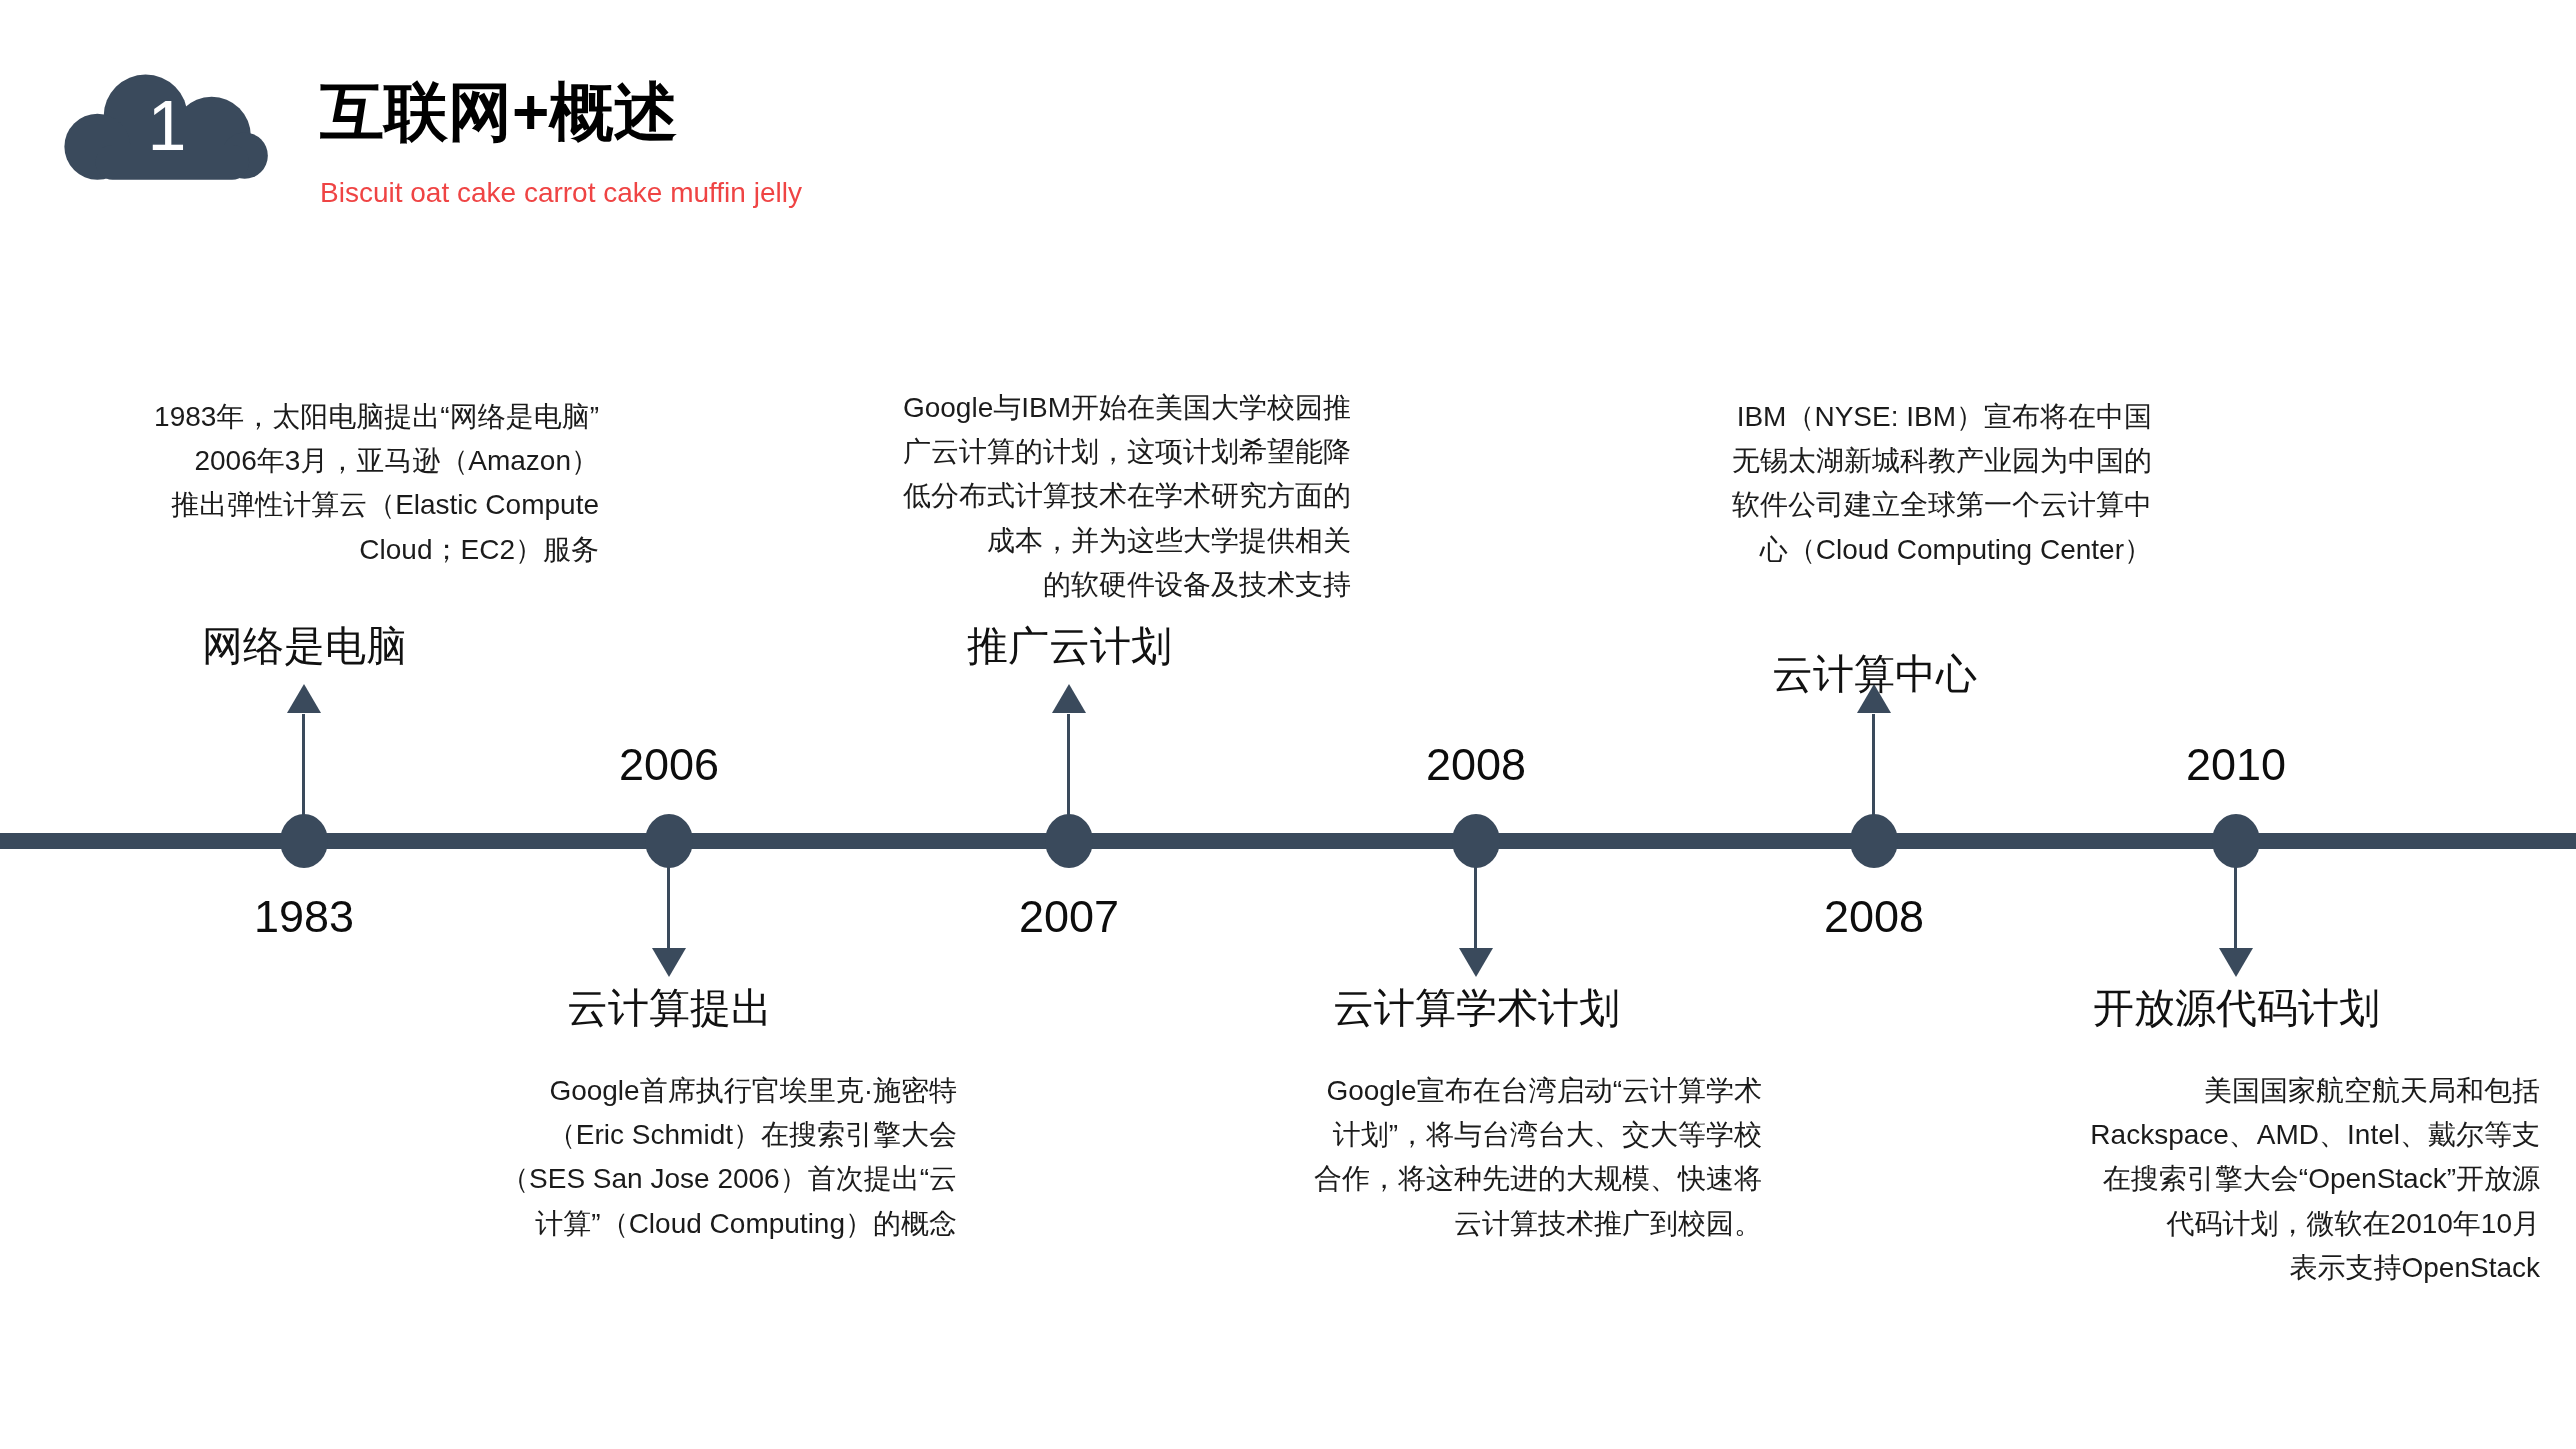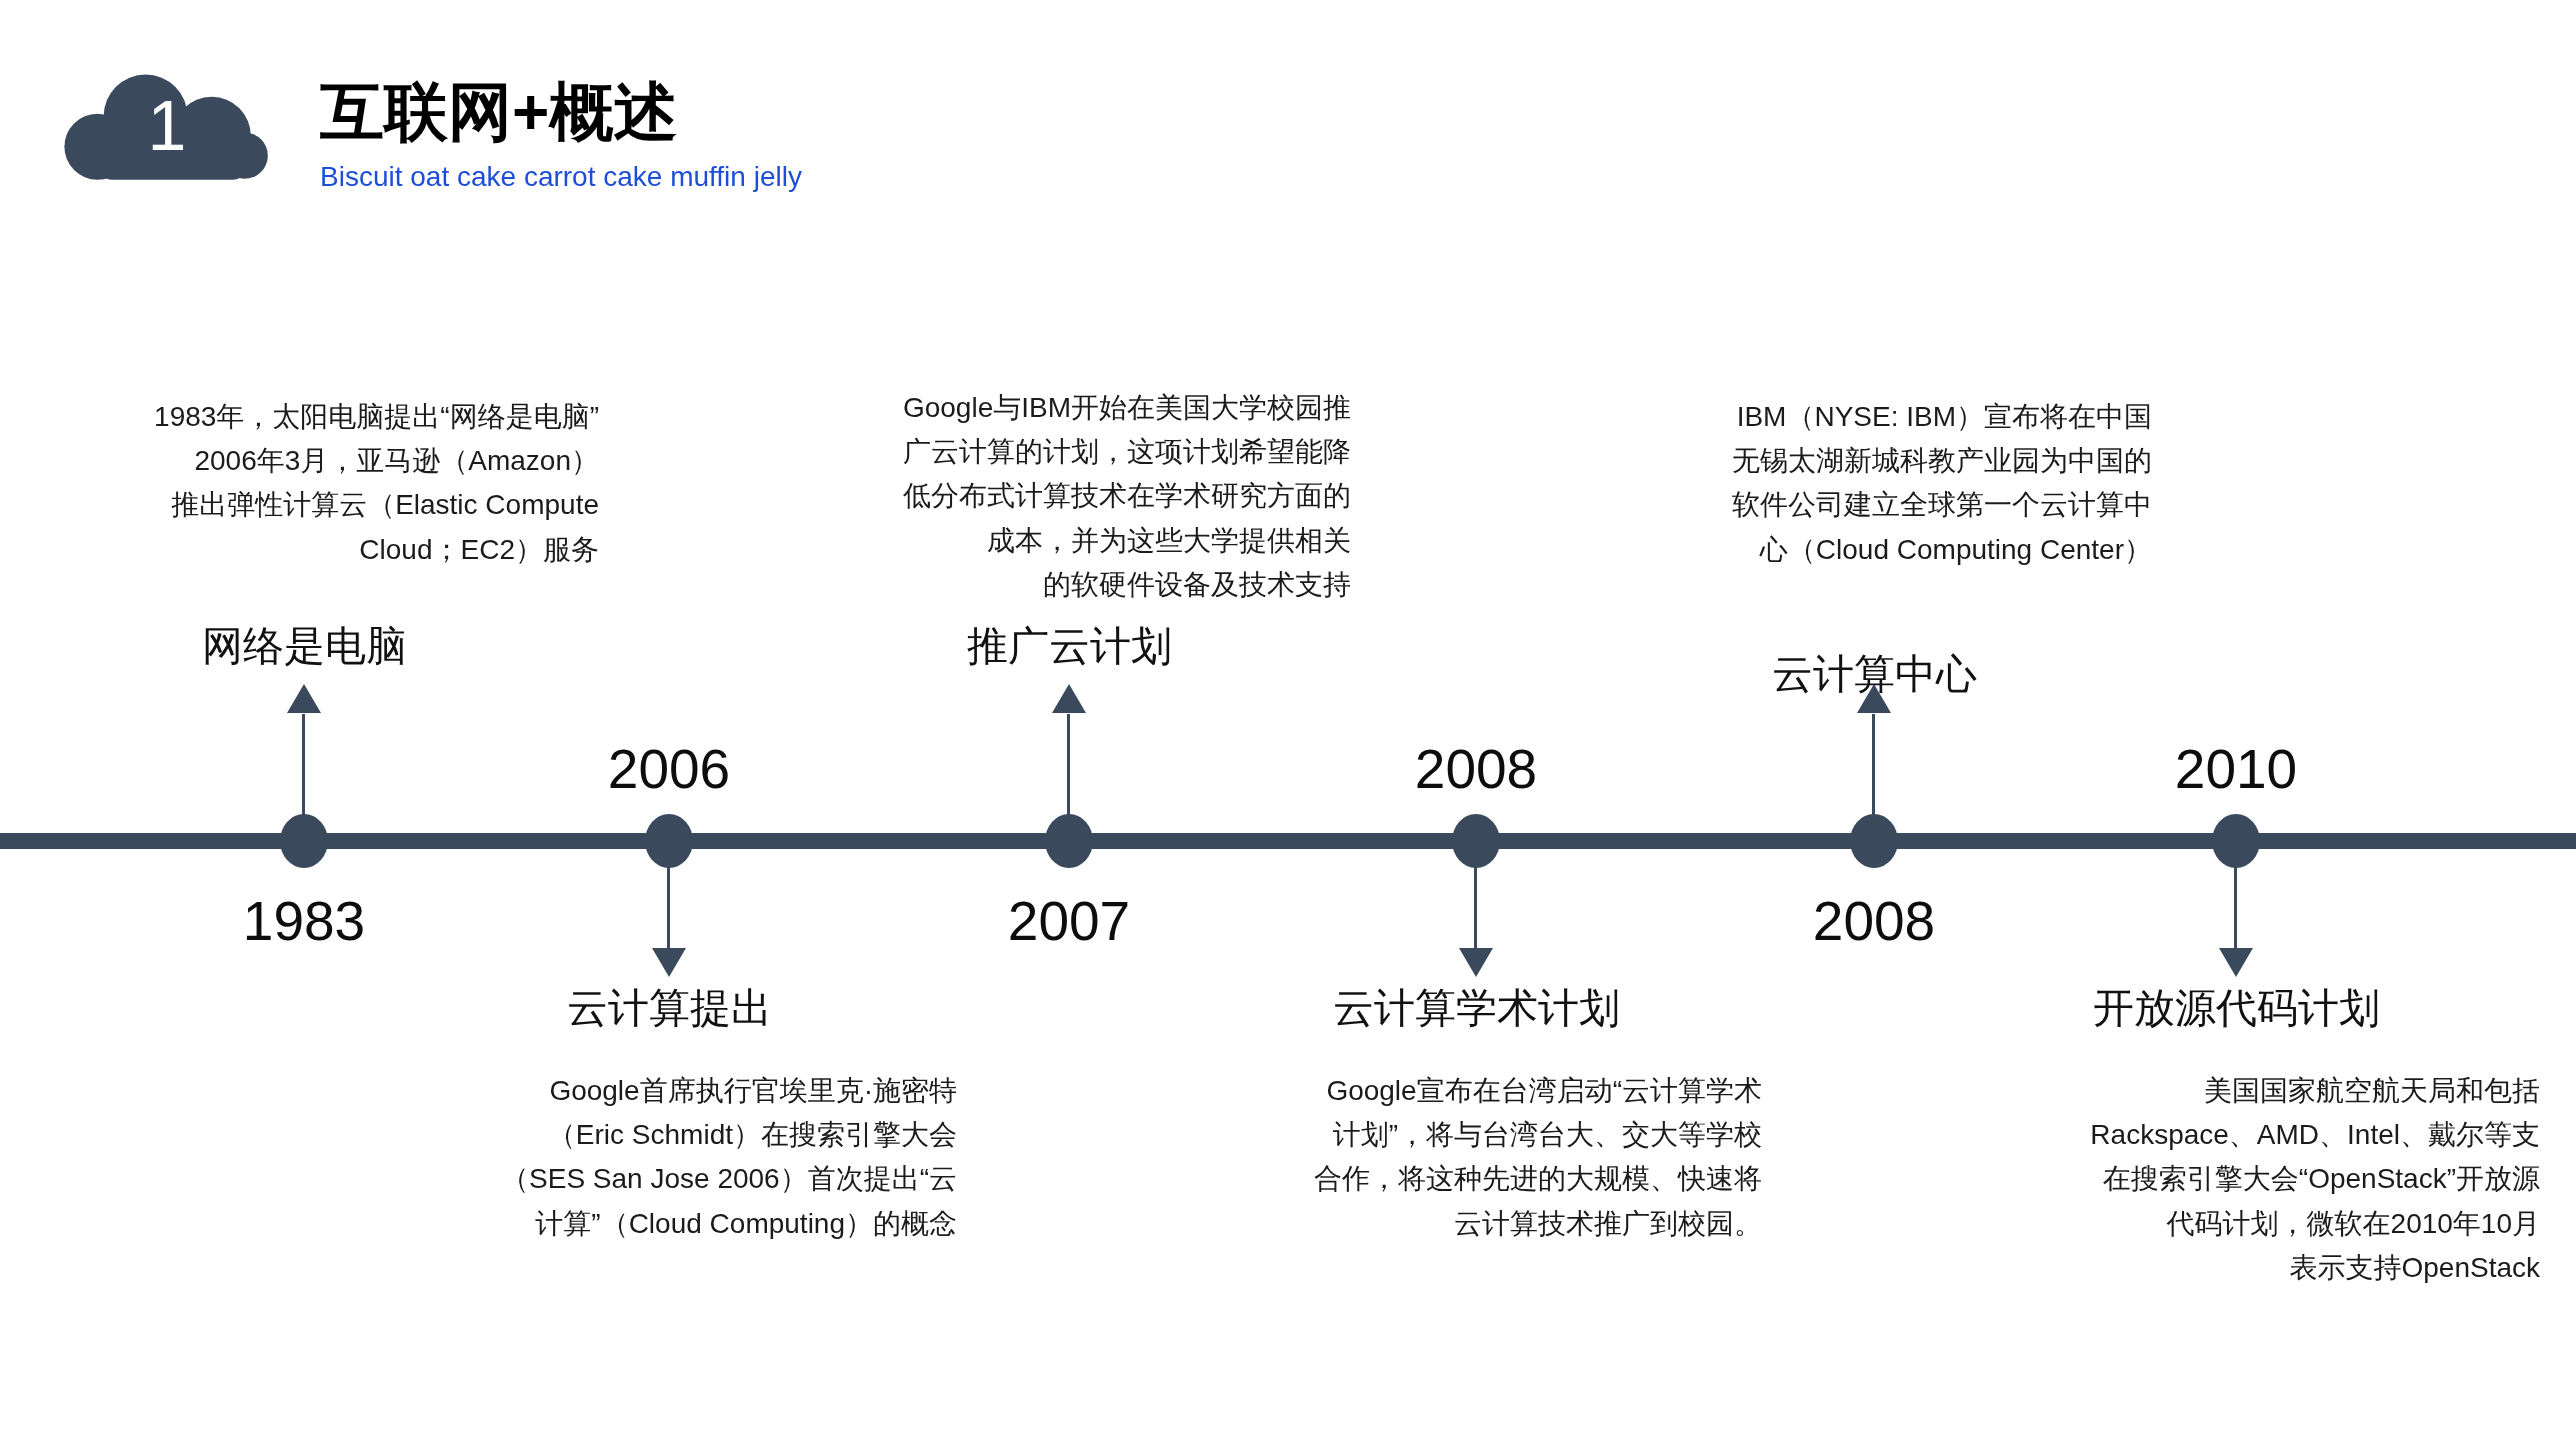--- a/index.html
+++ b/index.html
@@ -23,21 +23,21 @@
     font-family:"Liberation Sans","DejaVu Sans",sans-serif;
     line-height:1;
     padding-bottom:3.6px;
   }
   .title-block { position:absolute; left:320px; top:79px; }
   .page-title {
     font-size:64px; font-weight:bold; color:#000000; line-height:1.05;
     letter-spacing:0px; white-space:nowrap;
   }
   .page-subtitle {
-    margin-top:15px; font-size:28px; font-weight:400; color:#1d4ed8;
+    margin-top:31px; font-size:28px; font-weight:400; color:#ef4444;
     white-space:nowrap;
   }
 
   
   .axis {
     position:absolute; left:0; top:833px; width:2576px; height:16px;
     background:#3a4a5c;
   }
   .node { position:absolute; top:0; left:0; }
   .dot {
@@ -53,21 +53,21 @@
     border-bottom:29.5px solid #3a4a5c;
   }
   .arrowhead.down {
     border-left:17px solid transparent;
     border-right:17px solid transparent;
     border-top:29.5px solid #3a4a5c;
   }
 
   
   .year {
-    position:absolute; font-size:55px; font-weight:400; color:#0d0d0d;
+    position:absolute; font-size:45px; font-weight:400; color:#0d0d0d;
     text-align:center; white-space:nowrap; line-height:1;
   }
   .headline {
     position:absolute; font-size:41px; font-weight:400; color:#111111;
     text-align:center; white-space:nowrap; line-height:1;
   }
   .body-text {
     position:absolute; font-size:28px; font-weight:400; color:#1b1b1b;
     text-align:right; line-height:1.58;
   }

